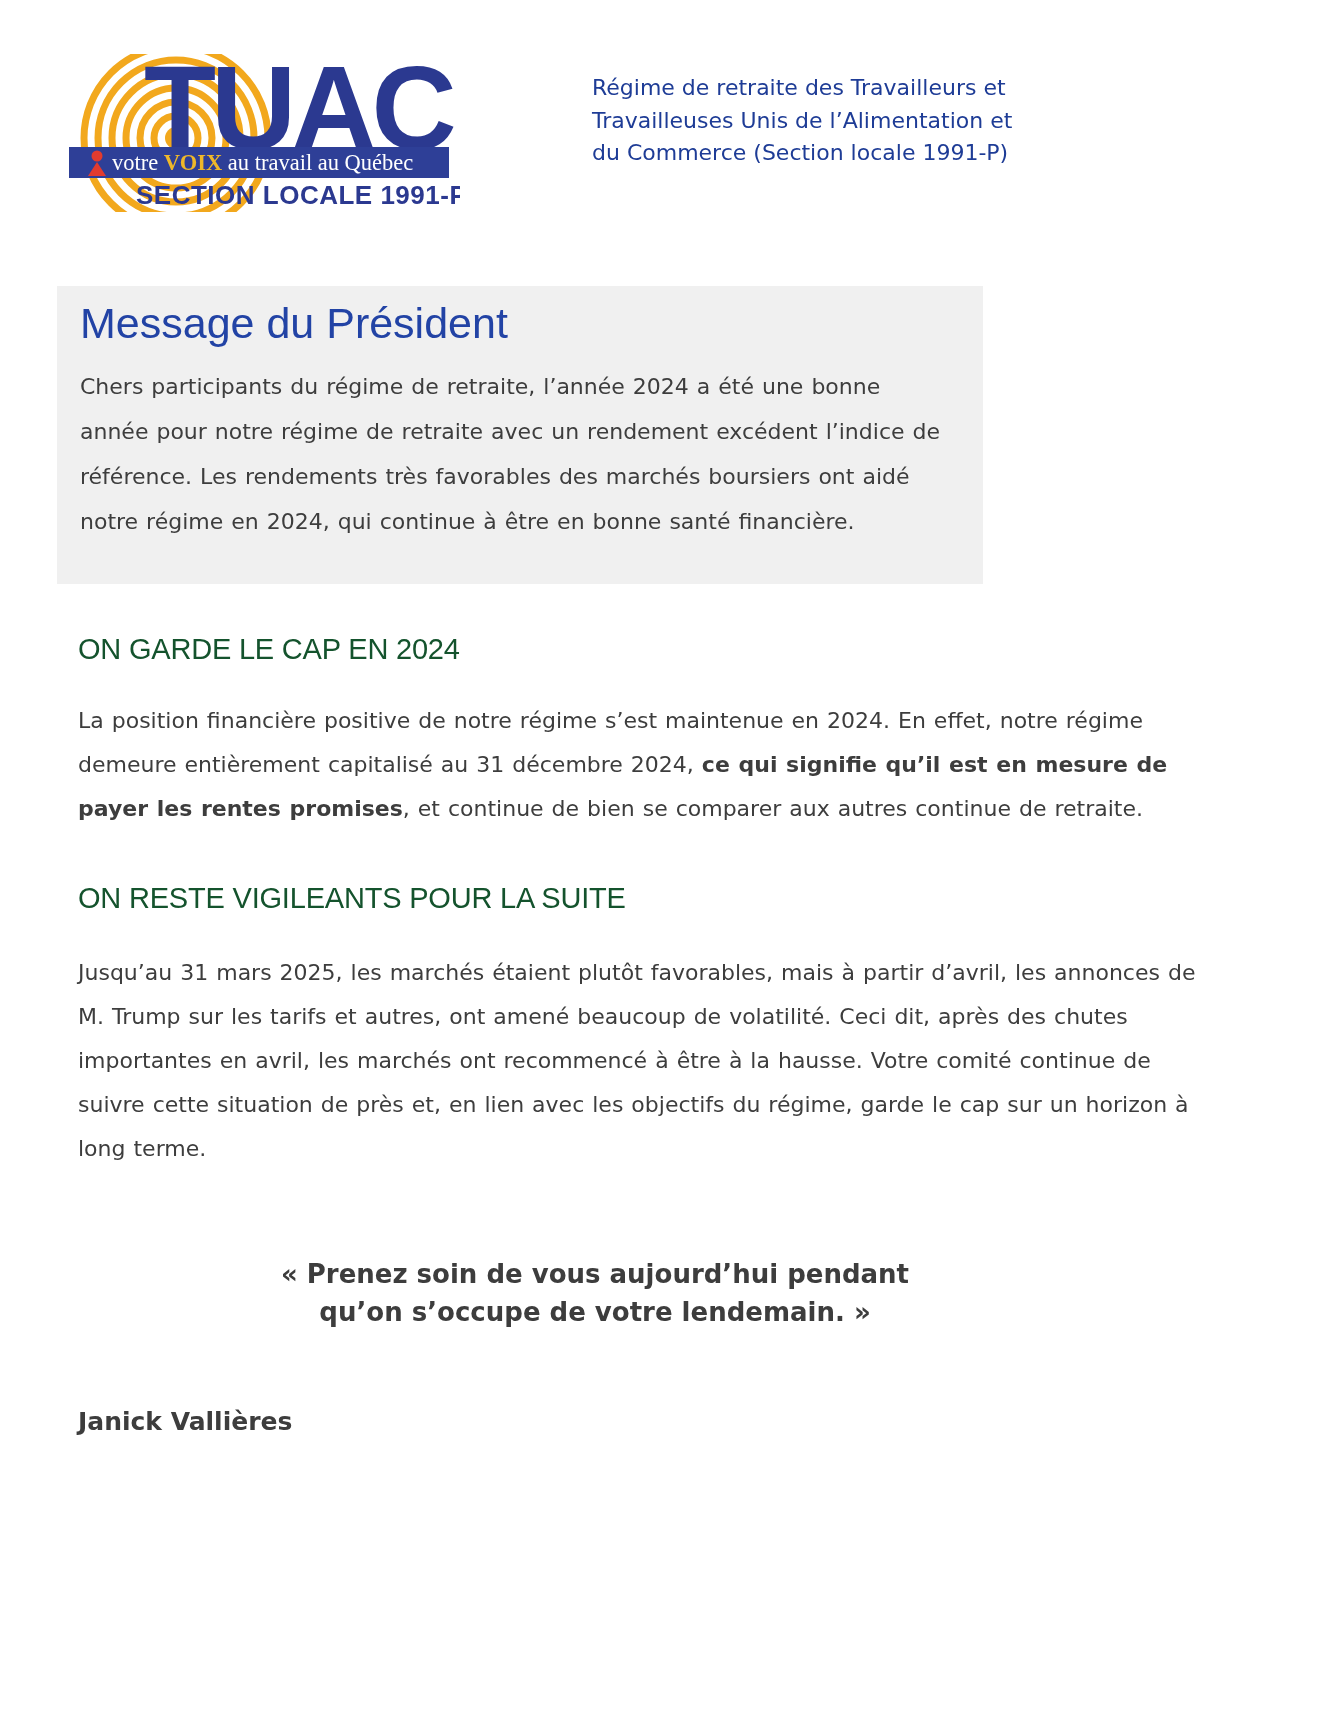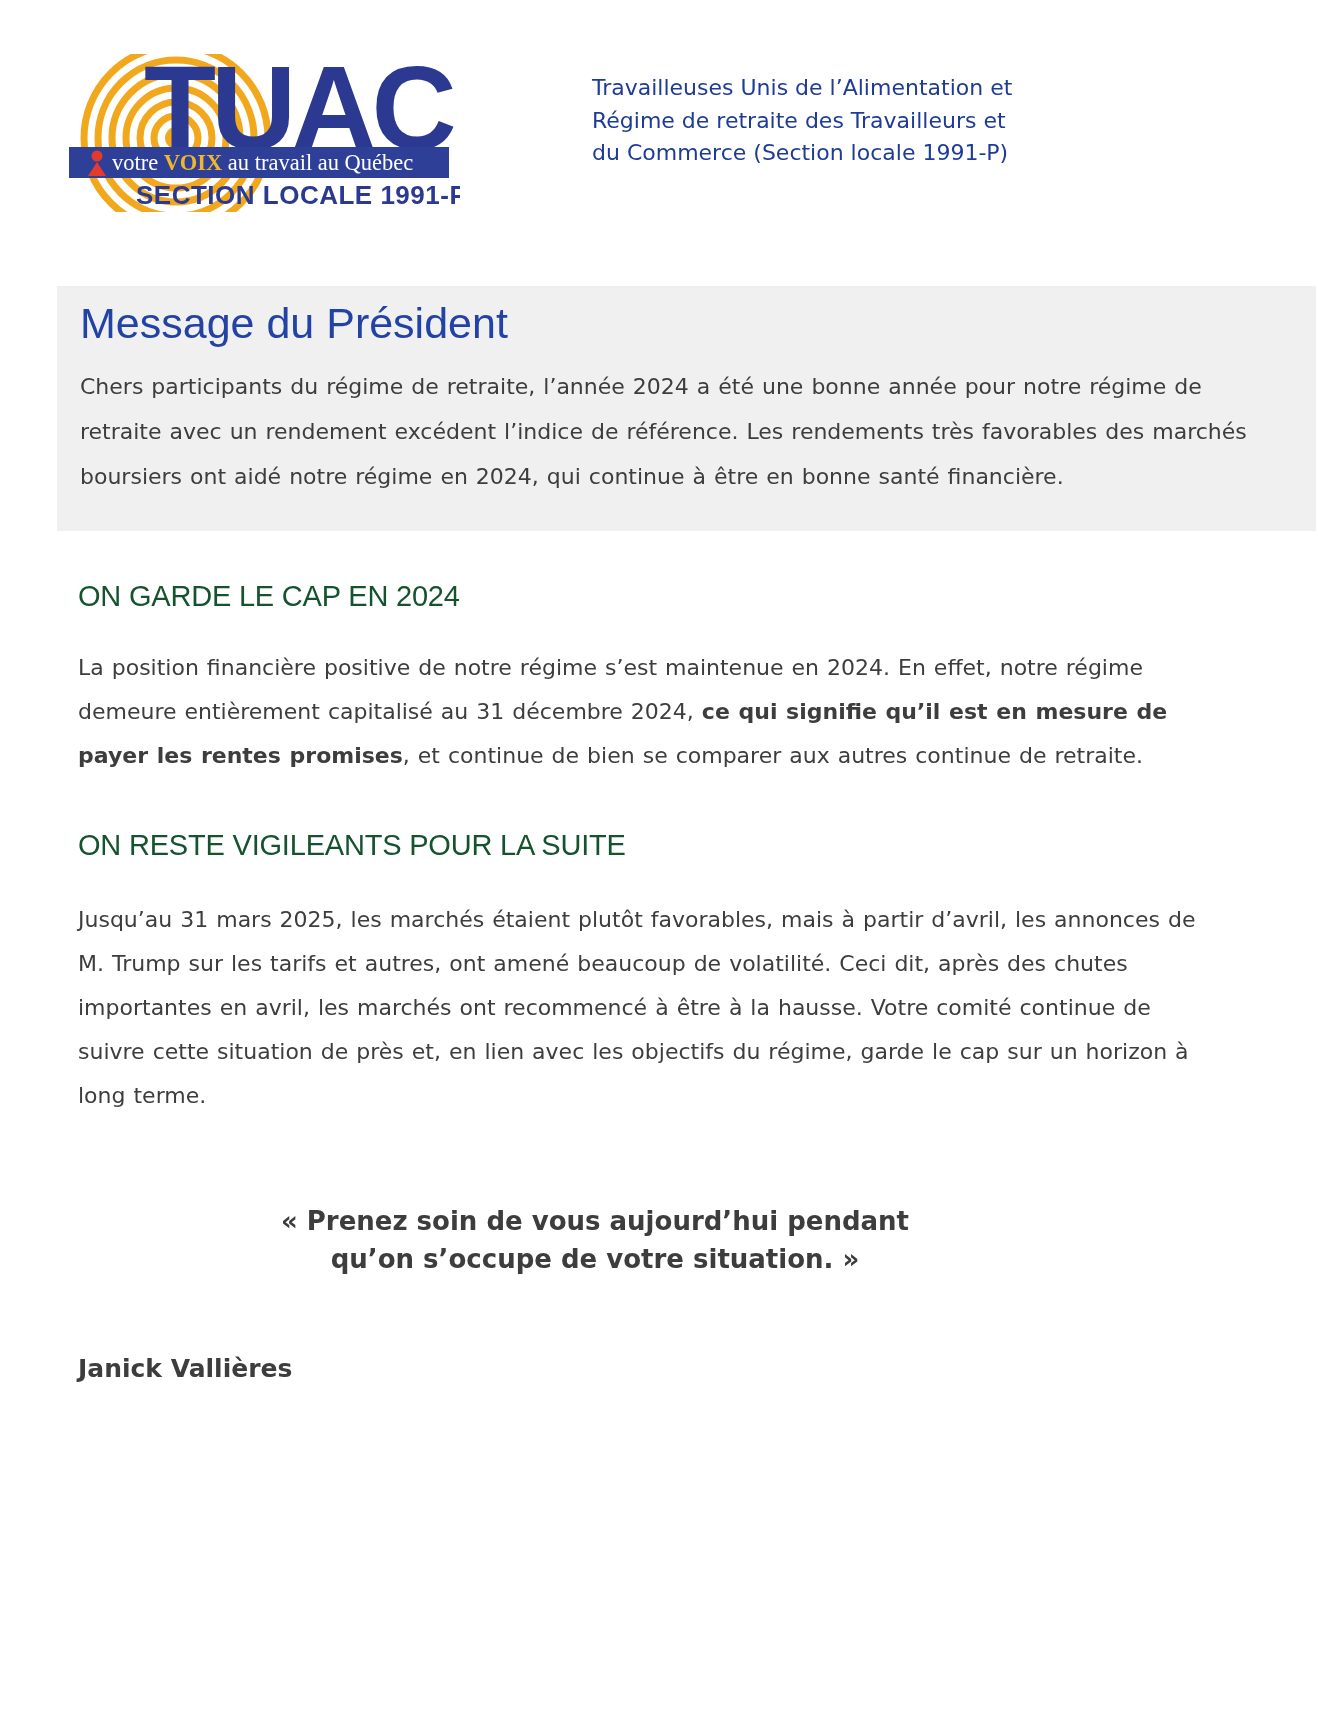--- a/index.html
+++ b/index.html
@@ -22,23 +22,23 @@
   .content{padding-top:228px;}
   .center-col{width:1030px;margin-left:80px;text-align:center;}
   .report-title{
     font-family:"Liberation Sans",sans-serif;
     font-weight:700;font-size:47px;line-height:52px;
     color:#f2b400;
   }
   .gray-box{
     box-sizing:border-box;
     margin-left:57px;margin-top:58px;
-    width:1259px;
+    width:926px;
     background:#f0f0f0;
-    padding:12px 30px 32px 23px;
+    padding:12px 30px 40px 23px;
   }
   .message-heading{
     margin:0;
     font-family:"Liberation Sans",sans-serif;
     font-weight:400;font-size:43px;line-height:50px;
     color:#2243a5;
   }
   .para{
     margin:0;
     font-size:22px;line-height:45px;
@@ -101,43 +101,43 @@
       </g>
 
       <text x="48" y="116" font-family="Liberation Serif, serif" font-size="22.5" fill="#ffffff">
         <tspan>votre </tspan><tspan font-weight="700" fill="#EFB82A">VOIX</tspan><tspan> au travail au Québec</tspan>
       </text>
 
       <text x="72" y="150" font-family="Liberation Sans, sans-serif" font-weight="700" font-size="26" fill="#2B3990" letter-spacing="0.5">SECTION LOCALE 1991-P</text>
     </svg>
 
     <div class="org-block">
+      <div>Régime de retraite des Travailleurs et</div>
       <div>Travailleuses Unis de l’Alimentation et</div>
-      <div>Régime de retraite des Travailleurs et</div>
       <div>du Commerce (Section locale 1991-P)</div>
     </div>
   </div>
 
   <div class="content">
 
 
     <div class="gray-box">
       <h1 class="message-heading">Message du Président</h1>
       <p class="para">Chers participants du régime de retraite, l’année 2024 a été une bonne année pour notre régime de retraite avec un rendement excédent l’indice de référence. Les rendements très favorables des marchés boursiers ont aidé notre régime en 2024, qui continue à être en bonne santé financière.</p>
     </div>
 
     <h2 class="section-heading">ON GARDE LE CAP EN 2024</h2>
     <p class="para body-para p1"><span>La position financière positive de notre régime s’est maintenue en 2024. En effet, notre régime demeure entièrement capitalisé au 31 décembre 2024, </span><b>ce qui signifie qu’il est en mesure de payer les rentes promises</b><span>, et continue de bien se comparer aux autres continue de retraite.</span></p>
 
     <h2 class="section-heading p2-head">ON RESTE VIGILEANTS POUR LA SUITE</h2>
     <p class="para body-para p2">Jusqu’au 31 mars 2025, les marchés étaient plutôt favorables, mais à partir d’avril, les annonces de M. Trump sur les tarifs et autres, ont amené beaucoup de volatilité. Ceci dit, après des chutes importantes en avril, les marchés ont recommencé à être à la hausse. Votre comité continue de suivre cette situation de près et, en lien avec les objectifs du régime, garde le cap sur un horizon à long terme.</p>
 
     <div class="center-col quote">
       <div>« Prenez soin de vous aujourd’hui pendant</div>
-      <div>qu’on s’occupe de votre situation. »</div>
+      <div>qu’on s’occupe de votre lendemain. »</div>
     </div>
 
     <div class="signature">
       <div>Janick Vallières</div>
     </div>
 
   </div>
 </div>
 
 </body></html>

